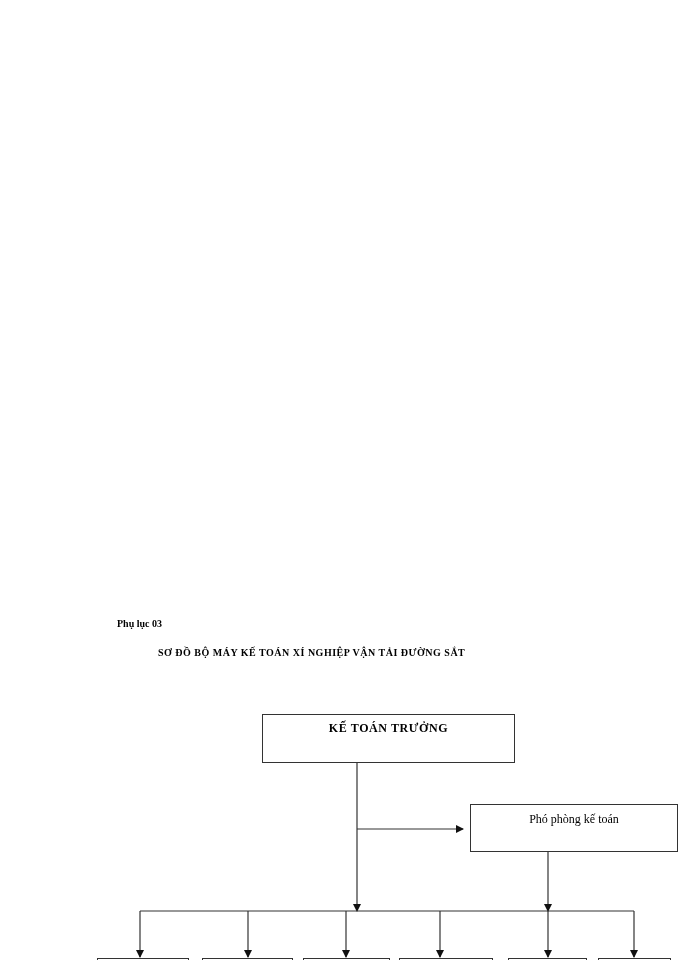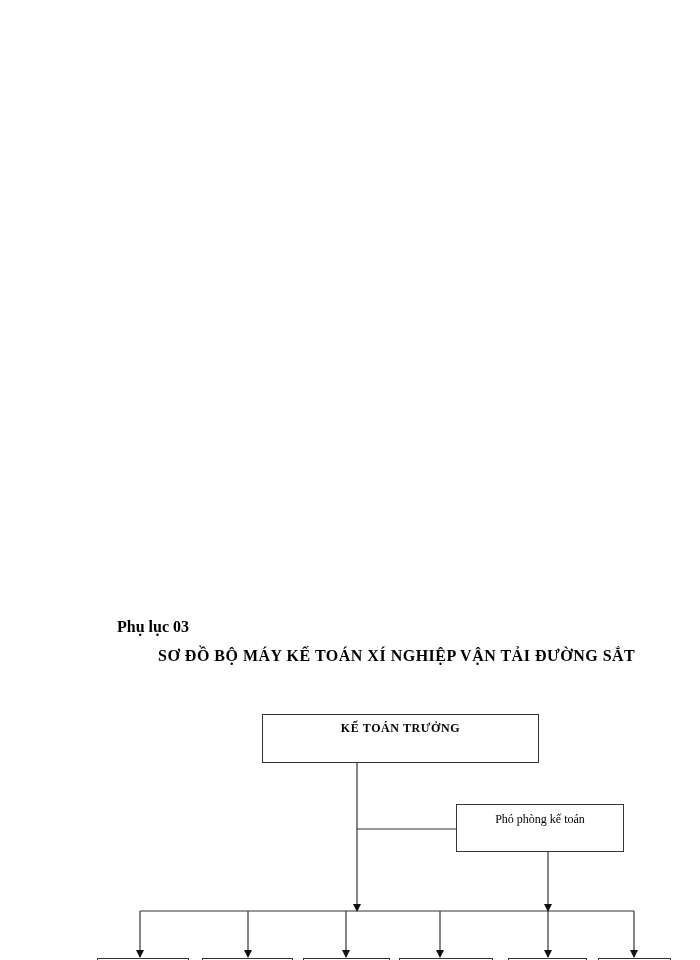--- a/index.html
+++ b/index.html
@@ -12,56 +12,56 @@
       height: 960px;
       position: relative;
       overflow: hidden;
       font-family: "Liberation Serif", serif;
       color: #000;
     }
     .abs { position: absolute; }
     .appendix-label {
       left: 117px;
       top: 618px;
-      font-size: 16px;
+      font-size: 10px;
       font-weight: bold;
       white-space: nowrap;
     }
     .diagram-title {
       left: 0;
       width: 592px;
       top: 647px;
-      font-size: 16px;
+      font-size: 10px;
       font-weight: bold;
       letter-spacing: 0.5px;
       white-space: nowrap;
       padding-left: 158px;
       box-sizing: border-box;
     }
     .box {
       position: absolute;
       border: 1px solid #333;
       background: #fff;
       box-sizing: border-box;
       text-align: center;
     }
     .box-chief {
       left: 262px;
       top: 714px;
-      width: 277px;
+      width: 253px;
       height: 49px;
       font-size: 12px;
       font-weight: bold;
       letter-spacing: 0.6px;
       padding-top: 6px;
     }
     .box-deputy {
-      left: 456px;
+      left: 470px;
       top: 804px;
-      width: 168px;
+      width: 208px;
       height: 48px;
       font-size: 12px;
       line-height: 16px;
       padding-top: 6px;
     }
     .box-sub {
       top: 958px;
       height: 10px;
     }
     svg.connectors {

